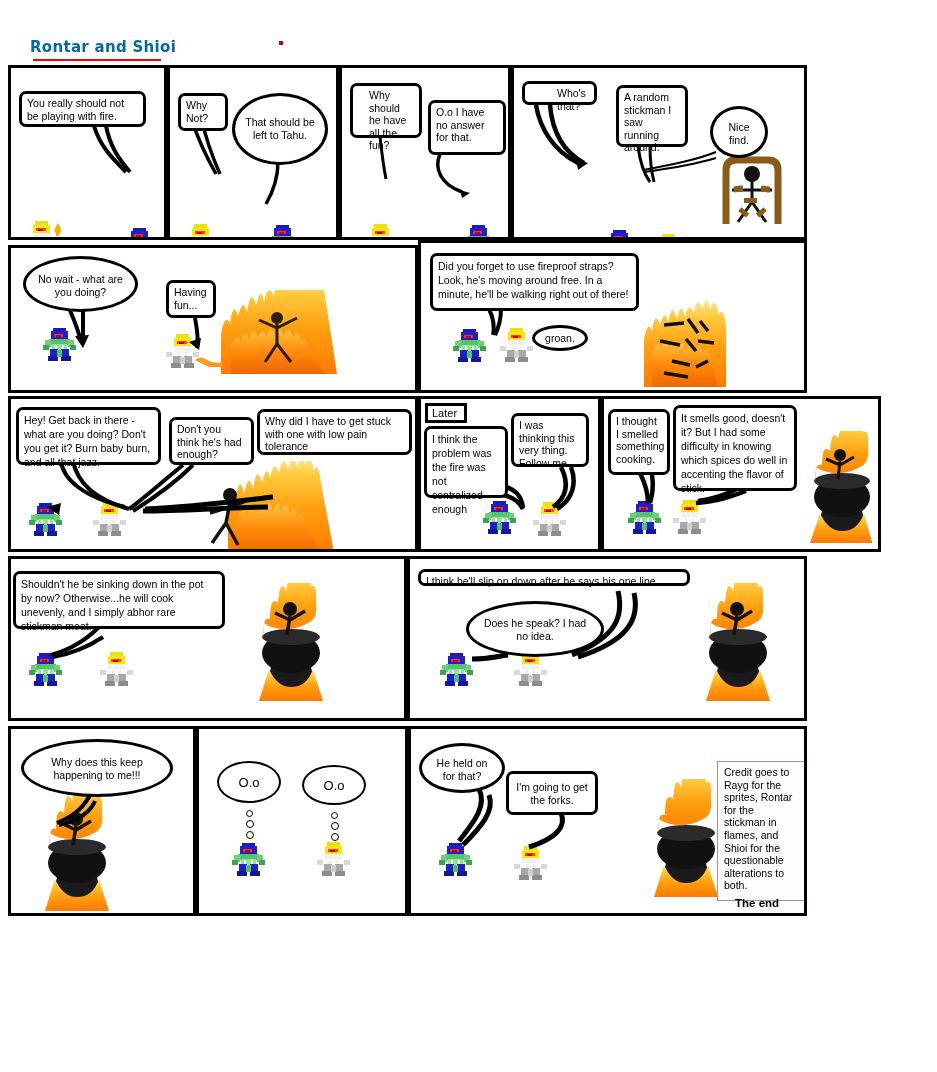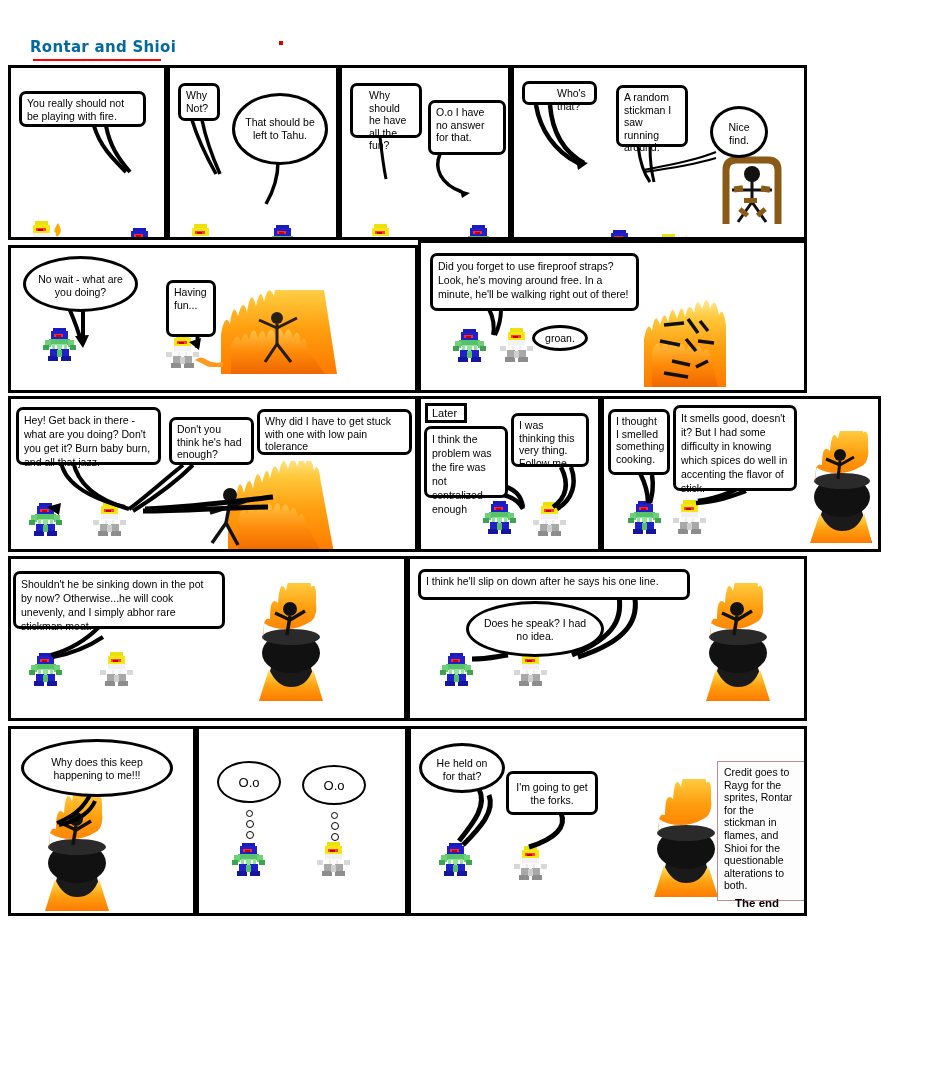--- a/index.html
+++ b/index.html
@@ -191,21 +191,21 @@
     </div>
 
     <div class="sprite" style="left:112px; top:158px;">
       <svg width="34" height="36" viewBox="0 0 34 36">
           <use href="#spr-blue"></use>
         </svg>
     </div>
   </div>
 
   <div class="panel" style="left:167px; top:65px; width:172px; height:175px;">
-    <div class="bubble rect" style="left:8px; top:15px; width:42px; height:38px;">Why Not?</div>
+    <div class="bubble rect" style="left:8px; top:25px; width:50px; height:38px;">Why Not?</div>
     <div class="tail" style="left:18px; top:50px;">
       <svg width="45" height="62" viewBox="0 0 45 62">
         <path d="M4 2 C10 22, 18 38, 28 56" stroke="#000" stroke-width="3.5" fill="none"></path>
         <path d="M14 2 C18 22, 24 38, 32 56" stroke="#000" stroke-width="3.5" fill="none"></path>
       </svg>
     </div>
     <div class="bubble oval" style="left:62px; top:25px; width:96px; height:72px; line-height:13px; padding-top:20px;">That should be left to Tahu.</div>
     <div class="tail" style="left:92px; top:92px;">
       <svg width="35" height="50" viewBox="0 0 35 50">
         <path d="M16 2 C16 16, 12 30, 4 44" stroke="#000" stroke-width="3.5" fill="none"></path>
@@ -317,21 +317,21 @@
         <path d="M22 2 C22 16, 22 26, 22 36" stroke="#000" stroke-width="4" fill="none"></path>
         <path d="M14 30 l8 12 l6 -13 z" fill="#000"></path>
       </svg>
     </div>
     <div class="sprite" style="left:32px; top:78px;">
       <svg width="34" height="36" viewBox="0 0 34 36">
           <use href="#spr-blue"></use>
         </svg>
     </div>
 
-    <div class="bubble rect" style="left:155px; top:32px; width:50px; height:57px;">Having fun...</div>
+    <div class="bubble rect" style="left:155px; top:32px; width:50px; height:38px;">Having fun...</div>
     <div class="tail" style="left:172px; top:68px;">
       <svg width="28" height="36" viewBox="0 0 28 36">
         <path d="M12 2 C14 14, 16 22, 14 32" stroke="#000" stroke-width="4" fill="none"></path>
         <path d="M6 26 l10 8 l2 -12 z" fill="#000"></path>
       </svg>
     </div>
     <div class="sprite" style="left:155px; top:85px;">
       <svg width="34" height="36" viewBox="0 0 34 36">
           <use href="#spr-yellow"></use>
         </svg>
@@ -531,21 +531,21 @@
           <circle cx="39" cy="26" r="7" fill="#111" stroke="none"></circle>
           <line x1="39" y1="33" x2="36" y2="52"></line>
           <line x1="39" y1="37" x2="24" y2="30"></line>
           <line x1="39" y1="37" x2="54" y2="28"></line>
         </g>
       </svg>
     </div>
   </div>
 
   <div class="panel" style="left:407px; top:556px; width:400px; height:165px;">
-    <div class="bubble rect" style="left:8px; top:10px; width:272px; height:31px;">I think he'll slip on down after he says his one line.</div>
+    <div class="bubble rect" style="left:8px; top:10px; width:272px; height:17px;">I think he'll slip on down after he says his one line.</div>
     <div class="bubble oval" style="left:56px; top:42px; width:138px; height:56px; padding-top:13px;">Does he speak? I had no idea.</div>
     <div class="tail" style="left:58px; top:30px;">
       <svg width="200" height="78" viewBox="0 0 200 78">
         <path d="M150 2 C156 28, 148 48, 104 66" stroke="#000" stroke-width="5" fill="none"></path>
         <path d="M166 4 C172 30, 160 52, 110 68" stroke="#000" stroke-width="5" fill="none"></path>
         <path d="M40 66 C26 68, 18 70, 4 70" stroke="#000" stroke-width="5" fill="none"></path>
       </svg>
     </div>
     <div class="sprite" style="left:30px; top:92px;">
       <svg width="34" height="36" viewBox="0 0 34 36">

